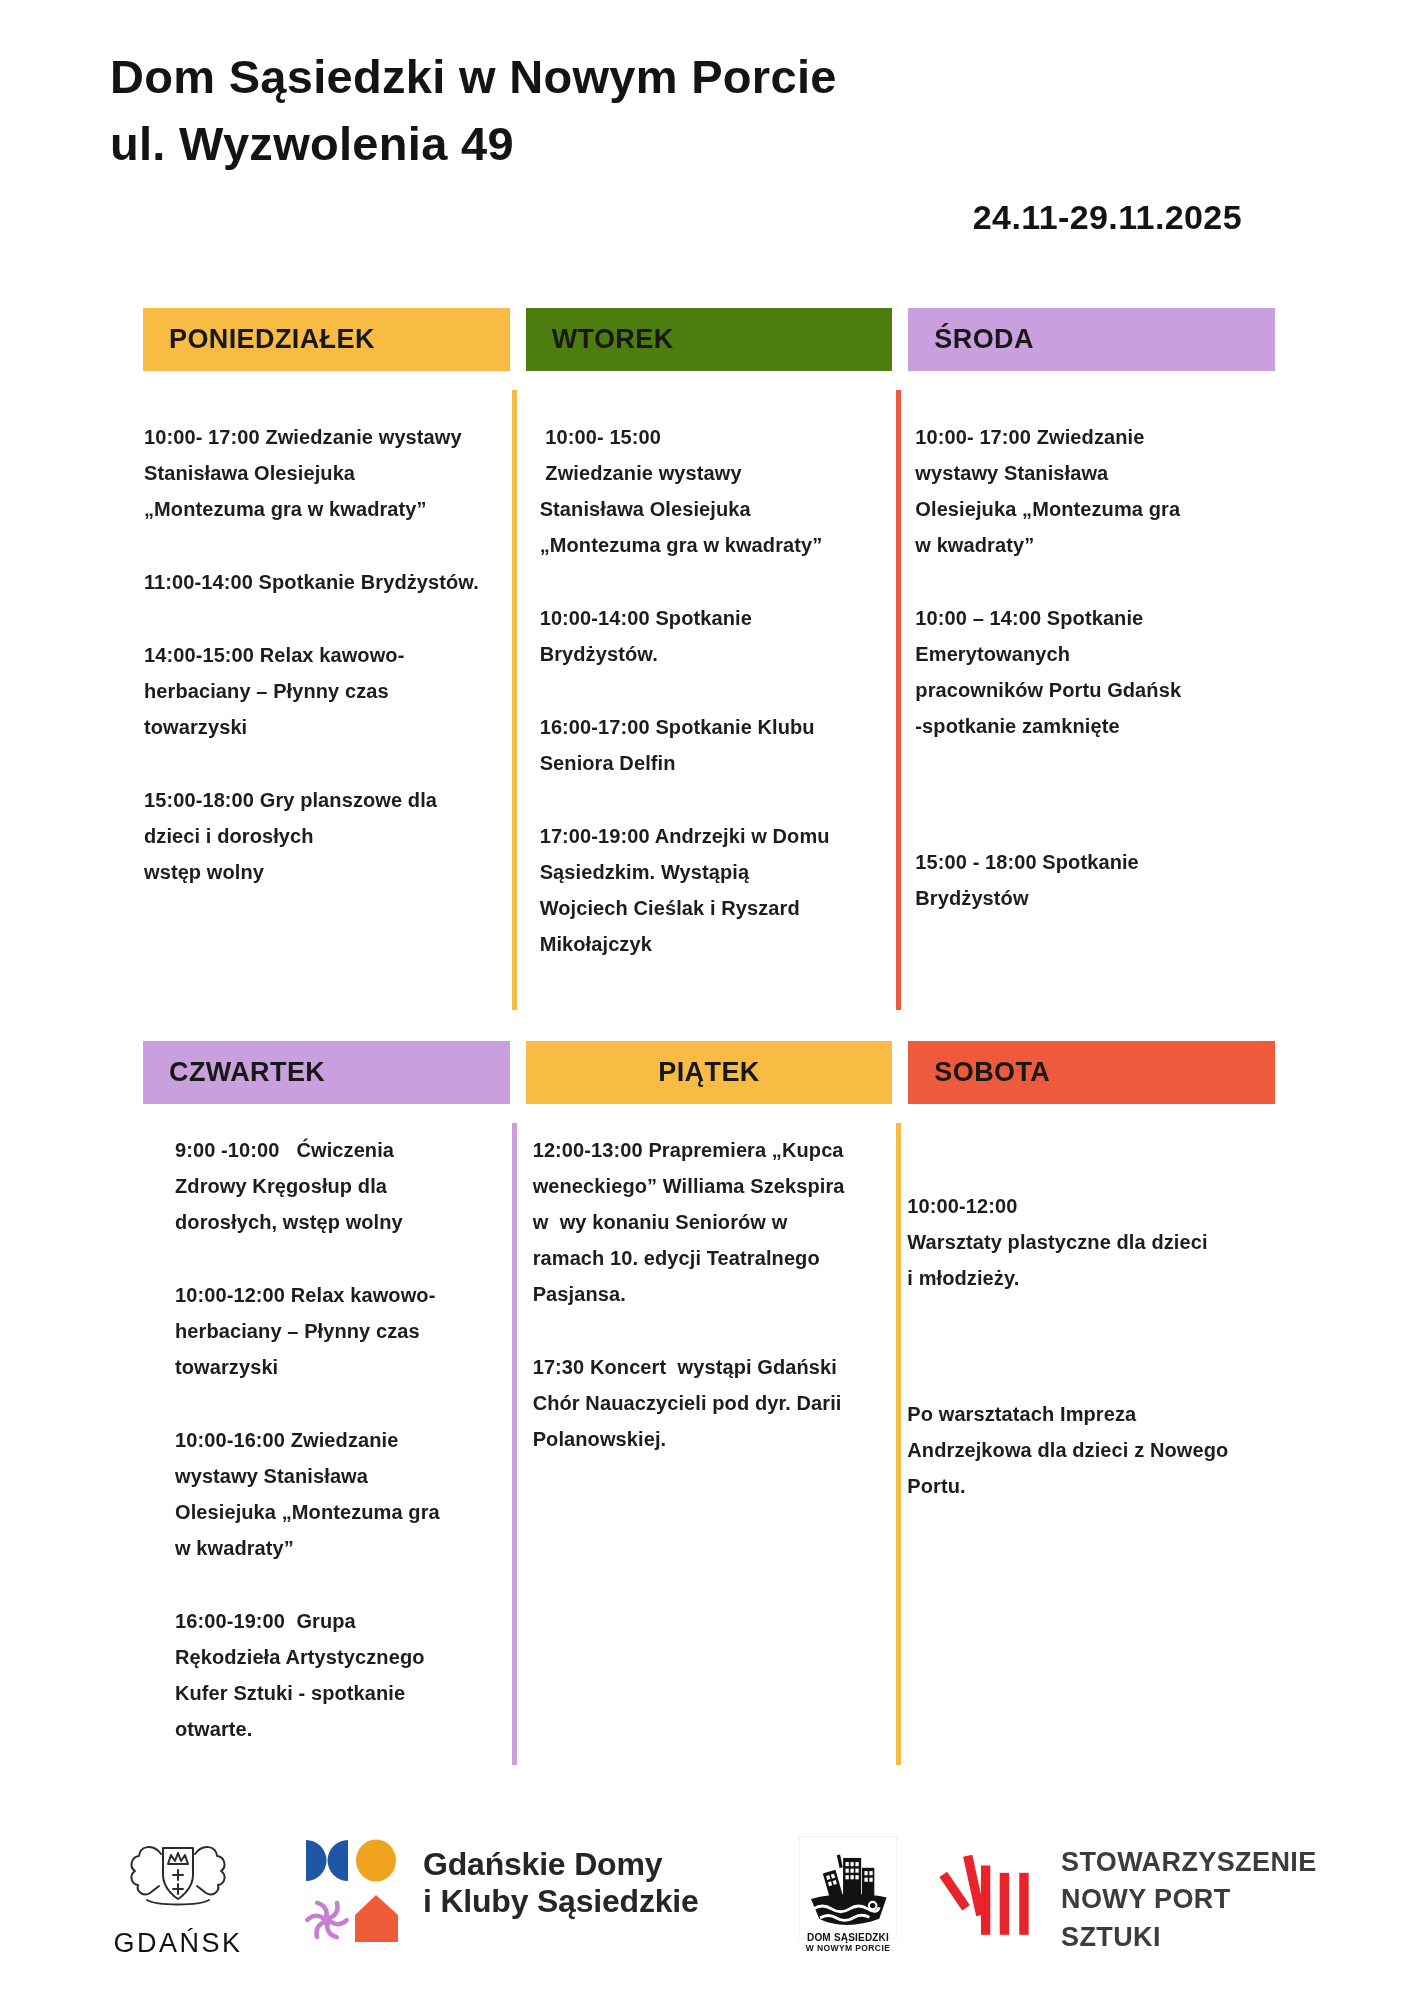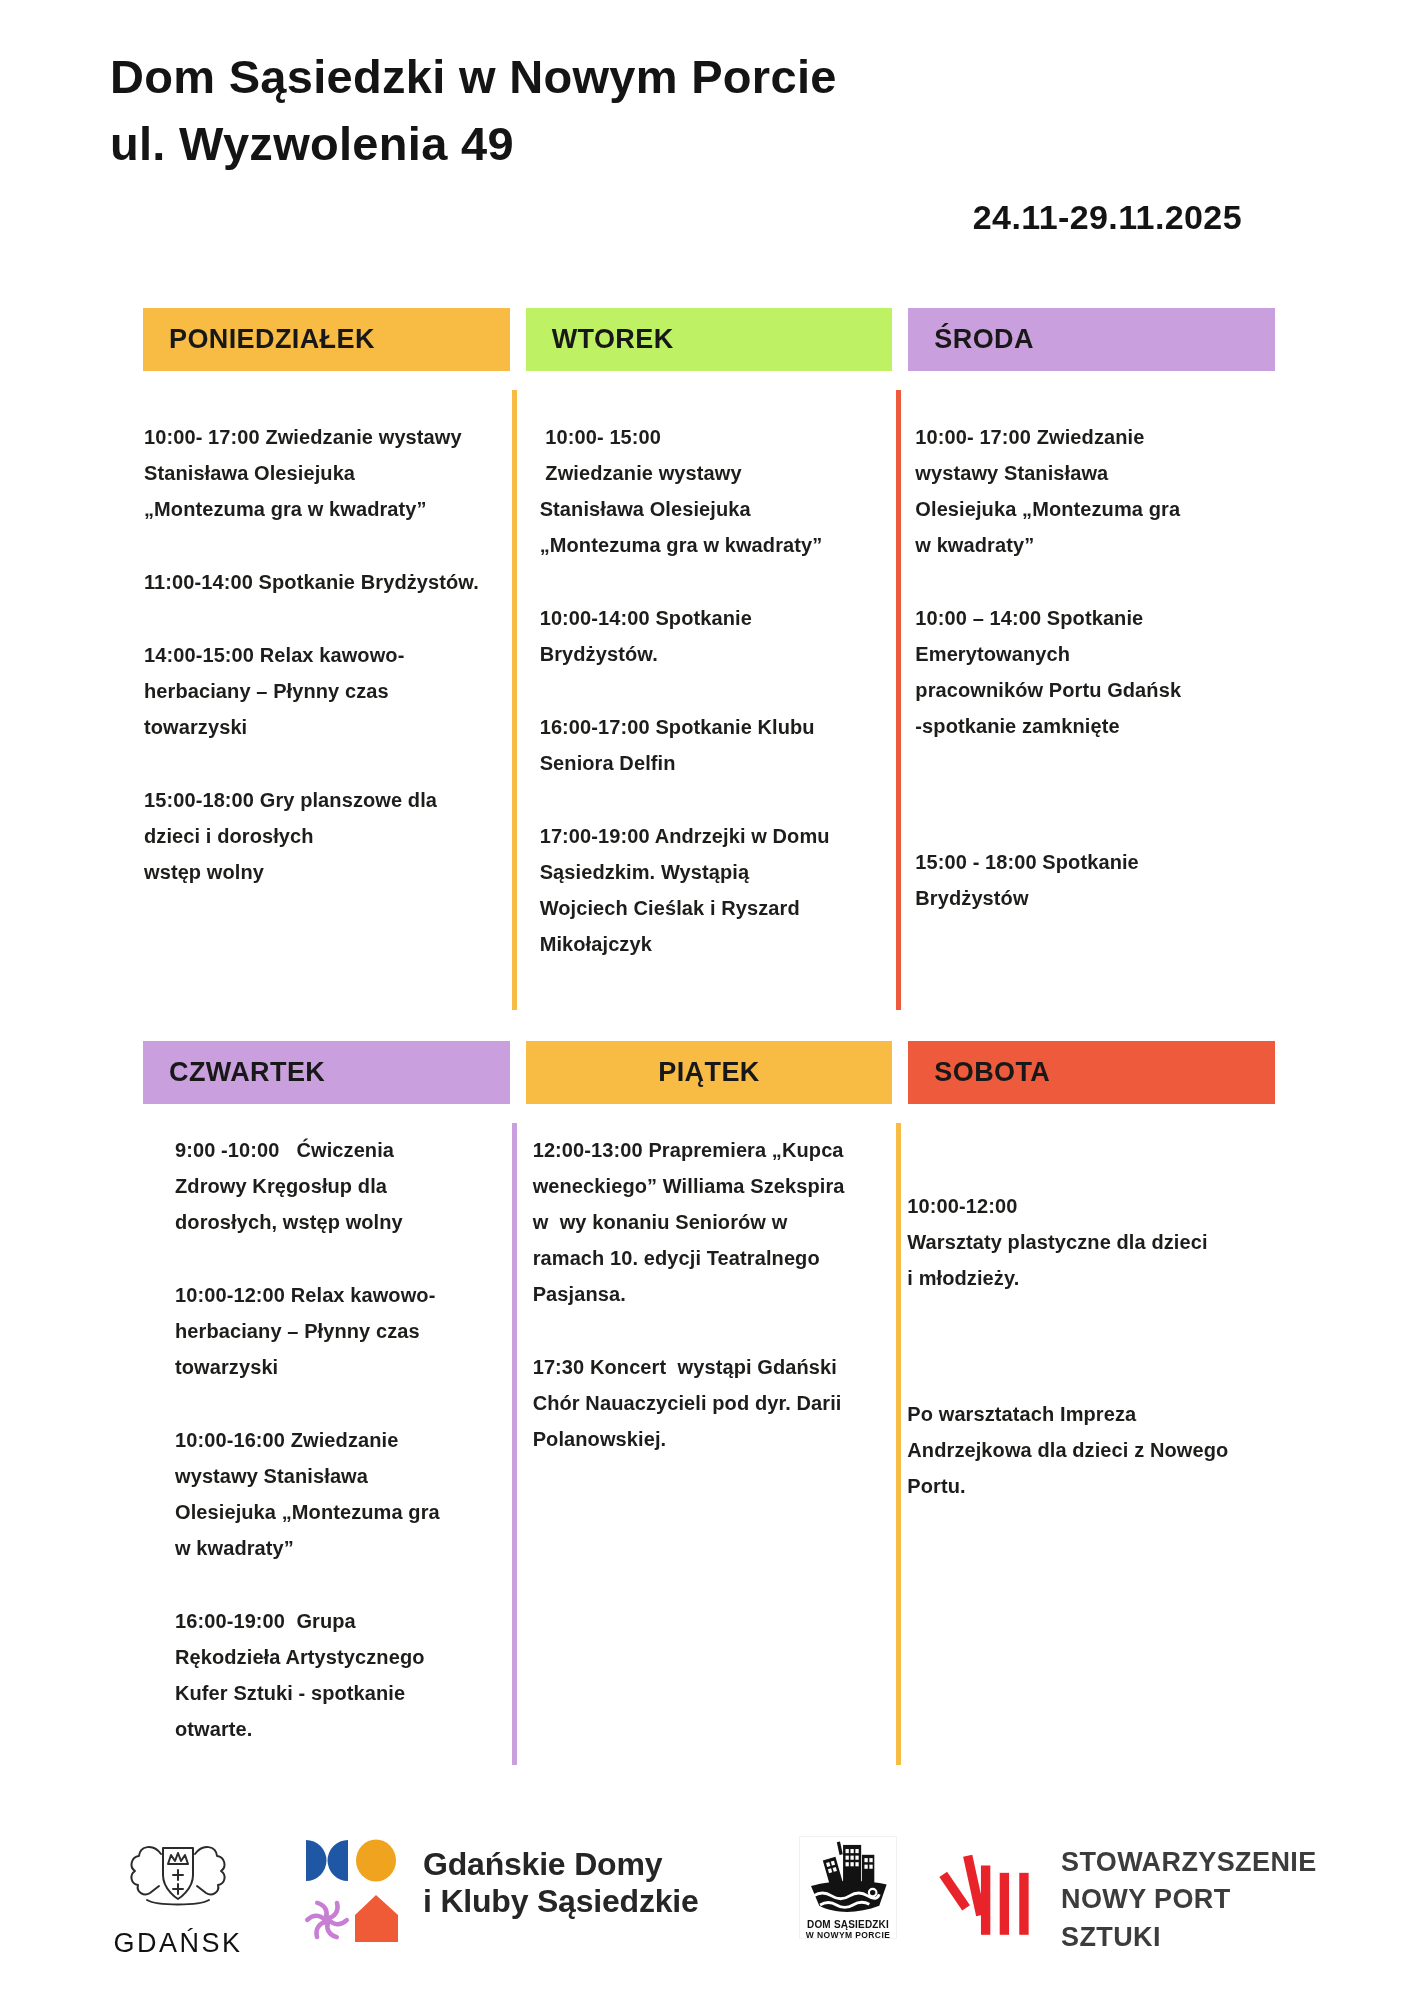--- a/index.html
+++ b/index.html
@@ -35,21 +35,21 @@
   #row-1 .divider{height:642px;}
   .divider-0{left:377px;}
   .divider-1{left:761px;}
   
   .footer{position:absolute;left:0;top:1820px;width:1414px;height:160px;}
   .crest-wrap{position:absolute;left:112px;top:12px;width:132px;text-align:center;}
   .crest-name{font-size:27px;font-weight:500;letter-spacing:2.5px;color:#111;margin-top:0px;}
   .gdks{position:absolute;left:303px;top:18px;display:flex;gap:20px;align-items:flex-start;}
   .gdks-text{font-size:32px;font-weight:700;color:#262626;line-height:1.17;margin-top:8px;letter-spacing:-.2px;}
   .dombox{position:absolute;left:799px;top:16px;width:98px;height:103px;background:#fff;
-          border:1px solid #f1f1f1;text-align:center;padding-top:3px;box-sizing:border-box;}
+          border:1px solid #f1f1f1;text-align:center;padding-top:16px;box-sizing:border-box;}
   .dombox .l1{font-size:10px;font-weight:800;color:#121212;letter-spacing:.2px;margin-top:1px;}
   .dombox .l2{font-size:8.5px;font-weight:800;color:#121212;letter-spacing:.4px;}
   .nps{position:absolute;left:925px;top:18px;display:flex;gap:18px;align-items:flex-end;}
   .nps-text{font-size:27px;font-weight:800;color:#3c3c3c;line-height:1.38;margin-top:6px;letter-spacing:.4px;}
 </style>
 </head>
 <body>
 
 <div class="poster">
 
@@ -71,21 +71,21 @@
           <p class="event">11:00-14:00 Spotkanie Brydżystów.</p>
           <p class="event">14:00-15:00 Relax kawowo-
 herbaciany – Płynny czas
 towarzyski</p>
           <p class="event">15:00-18:00 Gry planszowe dla
 dzieci i dorosłych
 wstęp wolny</p>
         </div>
       </div>
       <div class="day-col col-1">
-        <div class="day-header" style="background: #bef264; text-align: right;">
+        <div class="day-header" style="background: #4d7c0f; text-align: right;">
           <span>WTOREK</span>
         </div>
         <div class="day-events">
           <p class="event"> 10:00- 15:00
  Zwiedzanie wystawy
 Stanisława Olesiejuka
 „Montezuma gra w kwadraty”</p>
           <p class="event">10:00-14:00 Spotkanie
 Brydżystów.</p>
           <p class="event">16:00-17:00 Spotkanie Klubu

